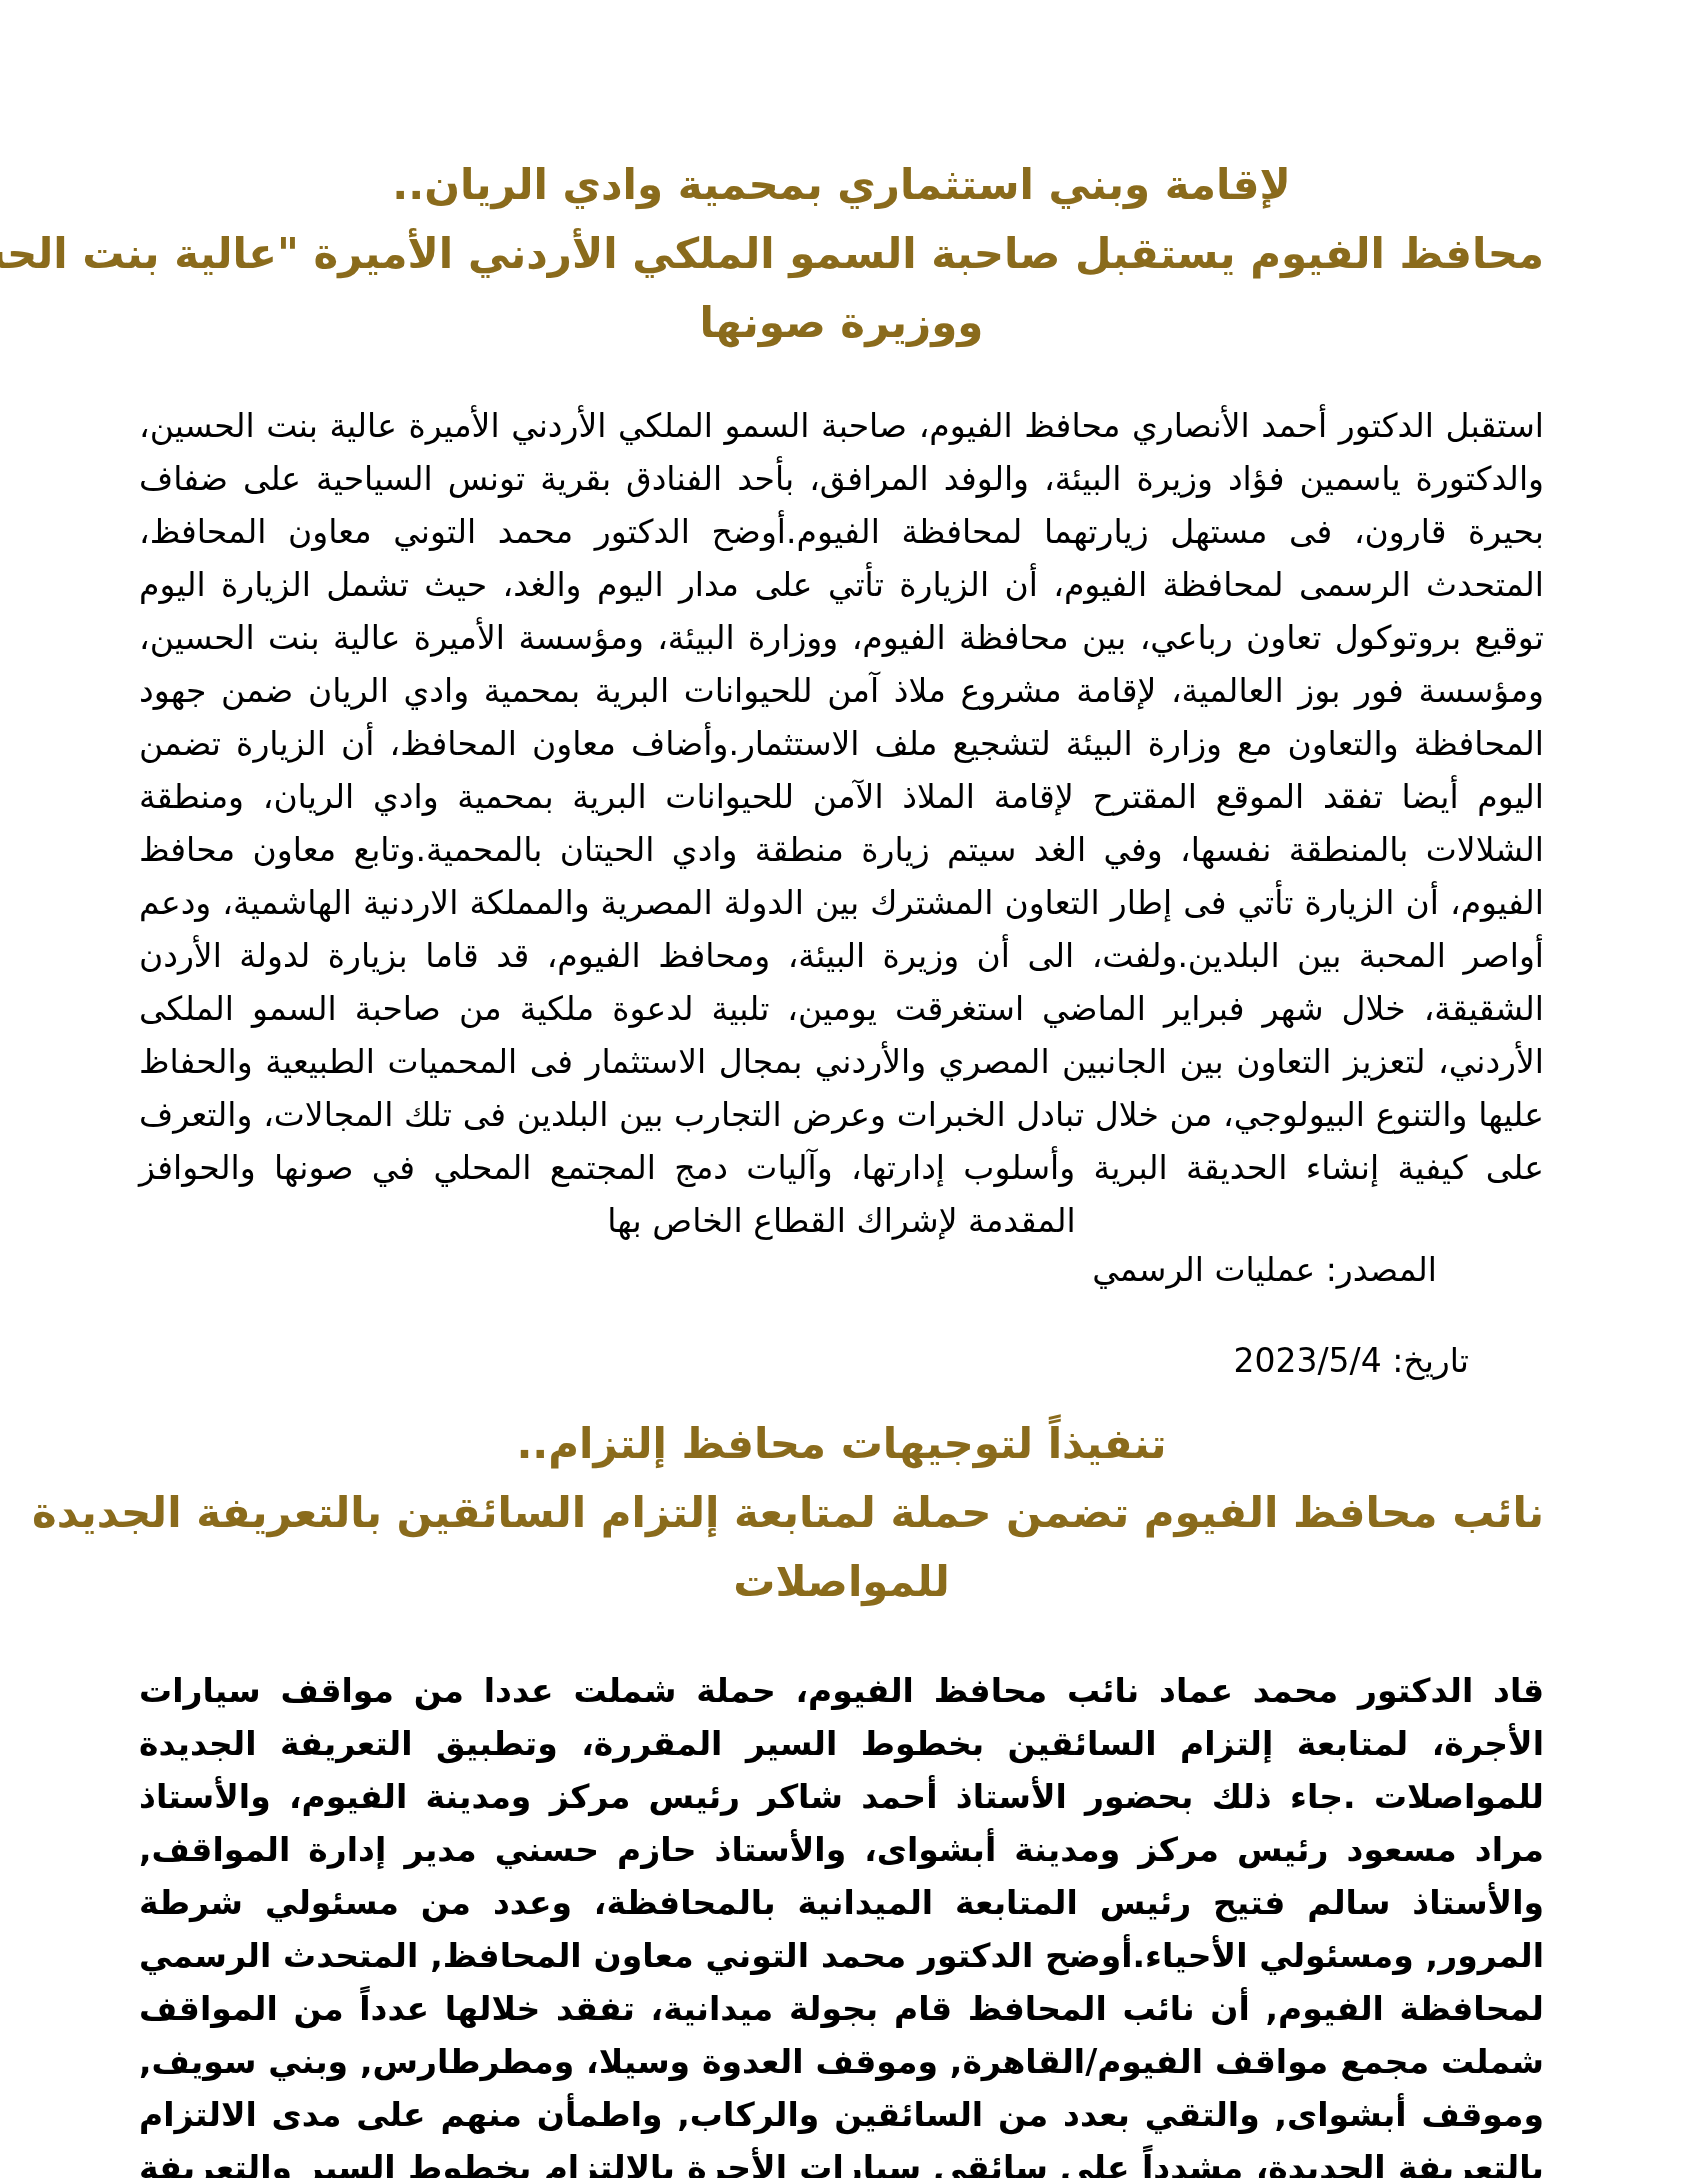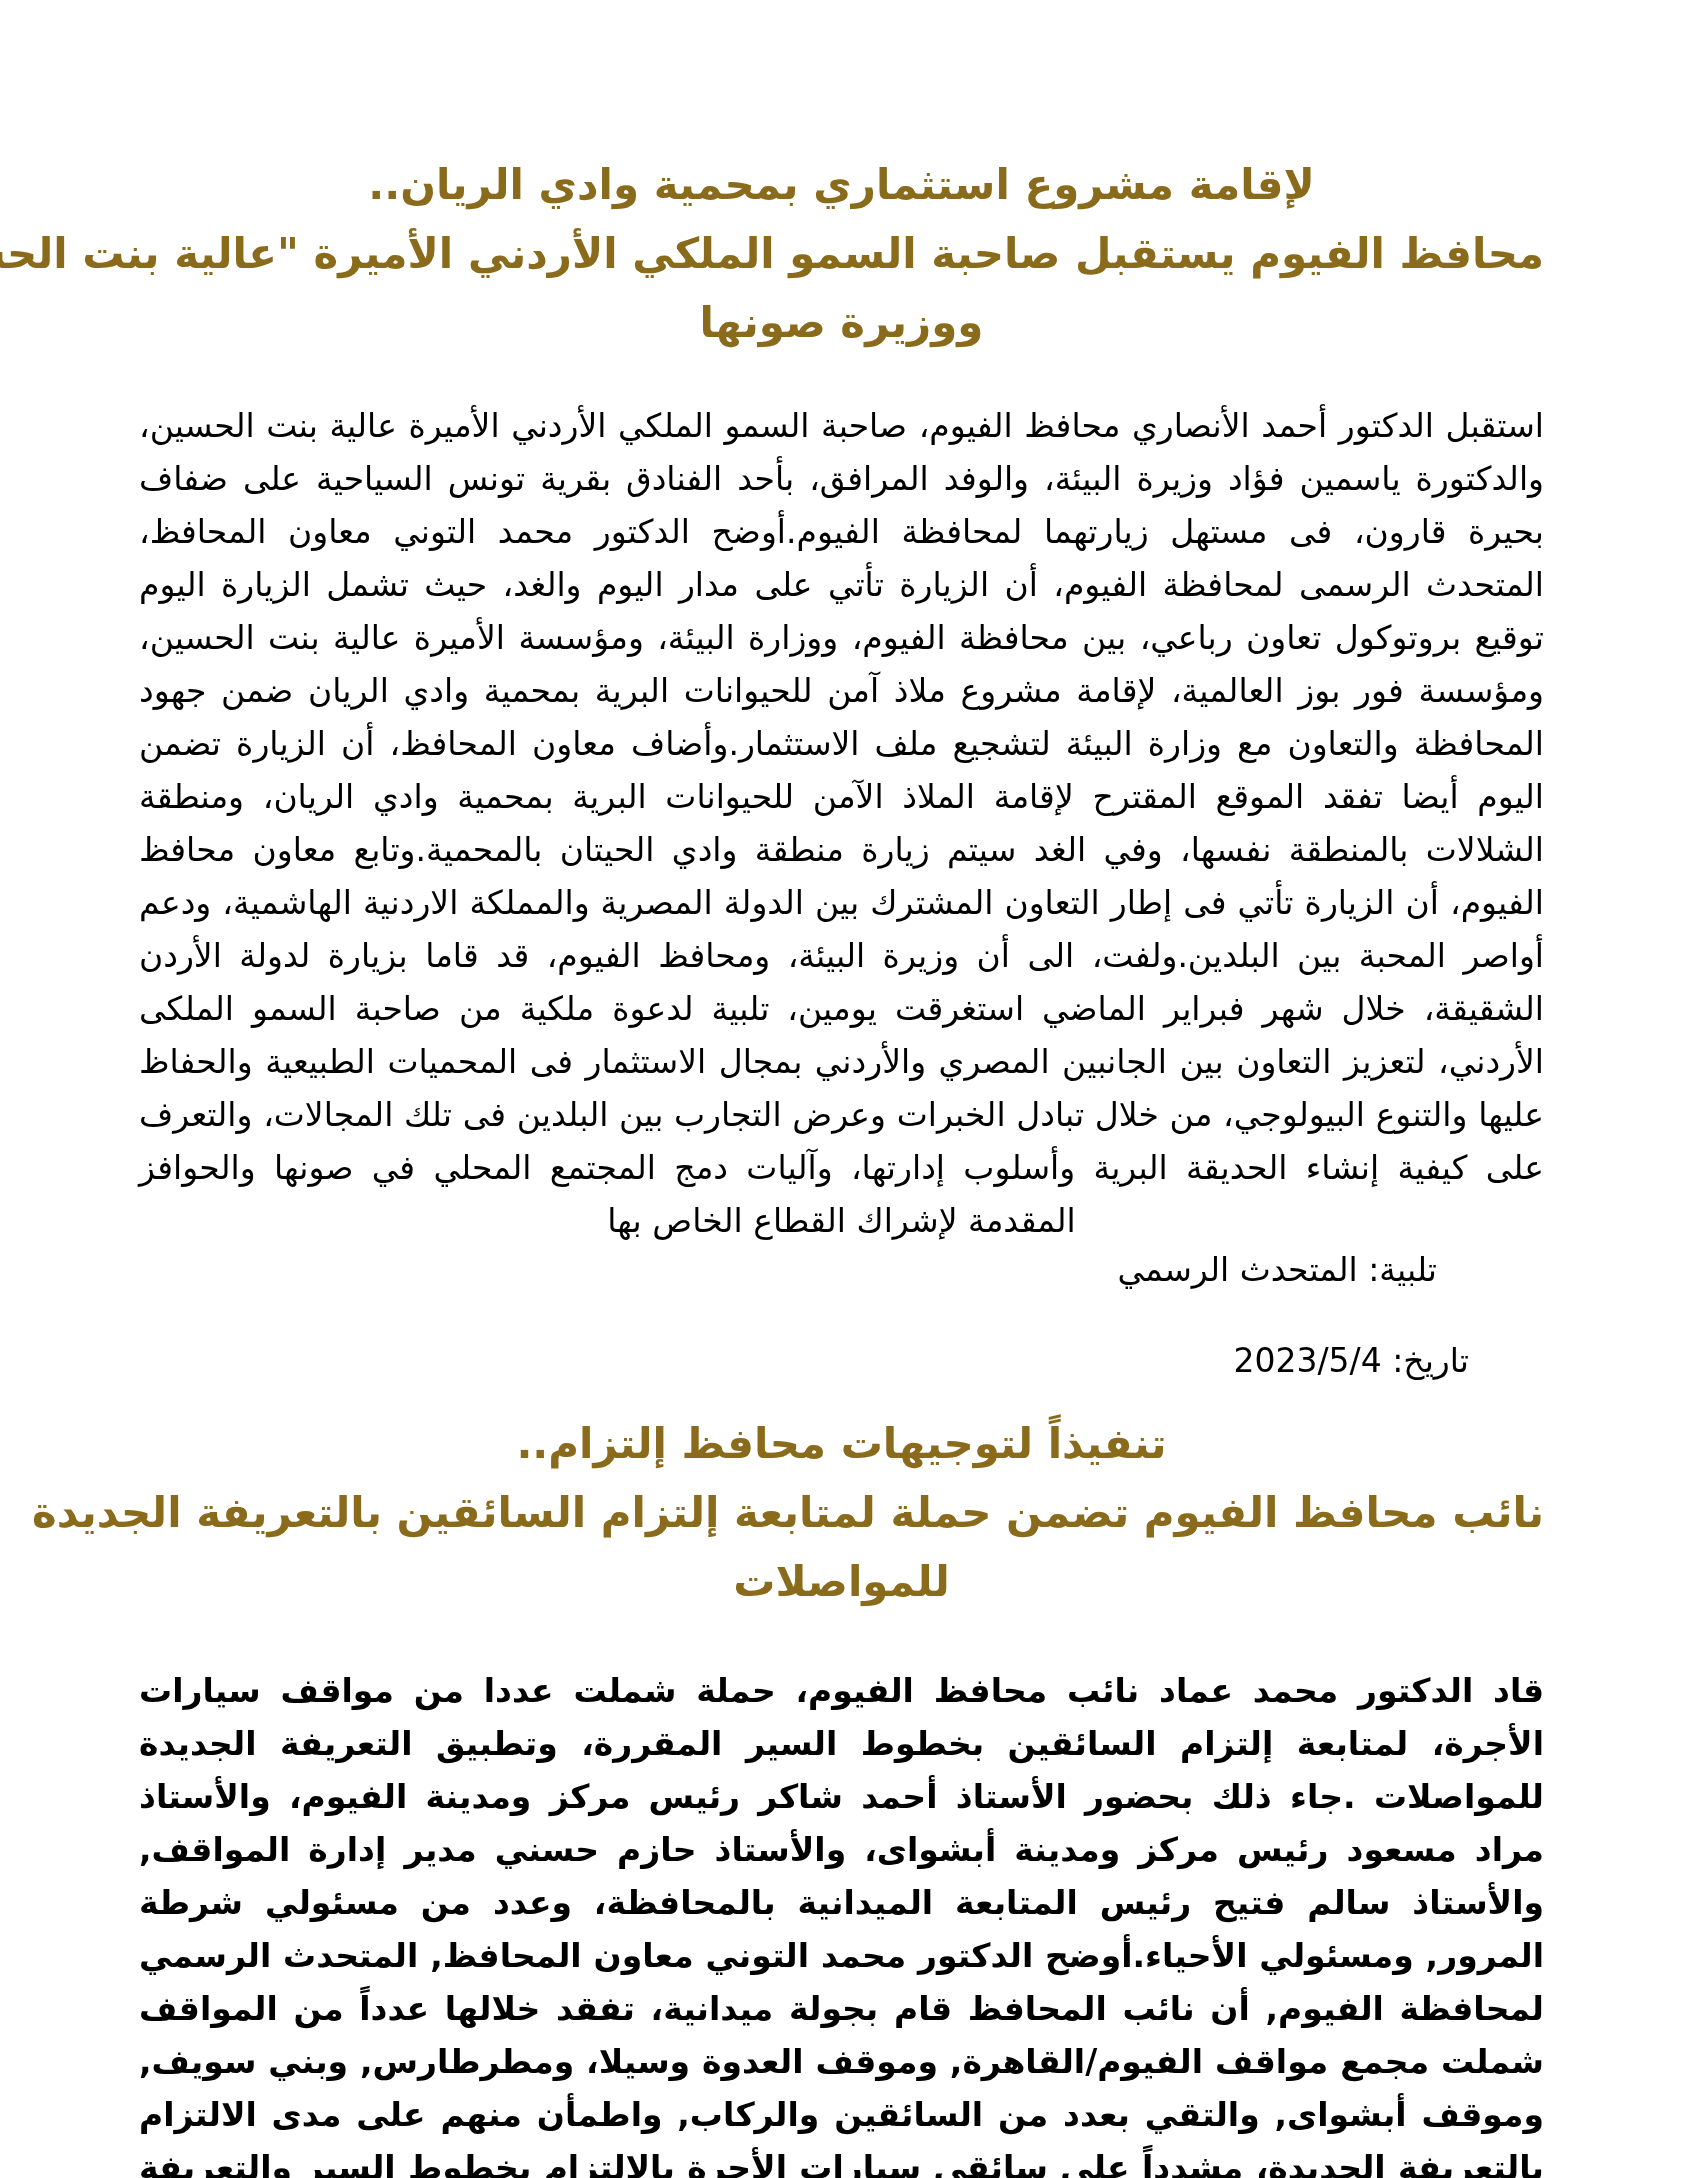--- a/index.html
+++ b/index.html
@@ -48,28 +48,28 @@
   .date-line   { margin-top: 46px; padding-right: 75px; }
   .article-2 .headline { margin-top: 26px; margin-bottom: 48px; }
 </style>
 </head>
 <body>
 
 <div class="page">
 
   <section class="article article-1">
     <h1 class="headline">
-      <div class="headline-line">لإقامة مشروع استثماري بمحمية وادي الريان..</div>
+      <div class="headline-line">لإقامة وبني استثماري بمحمية وادي الريان..</div>
       <div class="headline-line">محافظ الفيوم يستقبل صاحبة السمو الملكي الأردني الأميرة "عالية بنت الحسين"</div>
       <div class="headline-line">ووزيرة صونها</div>
     </h1>
 
     <p class="body-text center-last">استقبل الدكتور أحمد الأنصاري محافظ الفيوم، صاحبة السمو الملكي الأردني الأميرة عالية بنت الحسين، والدكتورة ياسمين فؤاد وزيرة البيئة، والوفد المرافق، بأحد الفنادق بقرية تونس السياحية على ضفاف بحيرة قارون، فى مستهل زيارتهما لمحافظة الفيوم.أوضح الدكتور محمد التوني معاون المحافظ، المتحدث الرسمى لمحافظة الفيوم، أن الزيارة تأتي على مدار اليوم والغد، حيث تشمل الزيارة اليوم توقيع بروتوكول تعاون رباعي، بين محافظة الفيوم، ووزارة البيئة، ومؤسسة الأميرة عالية بنت الحسين، ومؤسسة فور بوز العالمية، لإقامة مشروع ملاذ آمن للحيوانات البرية بمحمية وادي الريان ضمن جهود المحافظة والتعاون مع وزارة البيئة لتشجيع ملف الاستثمار.وأضاف معاون المحافظ، أن الزيارة تضمن اليوم أيضا تفقد الموقع المقترح لإقامة الملاذ الآمن للحيوانات البرية بمحمية وادي الريان، ومنطقة الشلالات بالمنطقة نفسها، وفي الغد سيتم زيارة منطقة وادي الحيتان بالمحمية.وتابع معاون محافظ الفيوم، أن الزيارة تأتي فى إطار التعاون المشترك بين الدولة المصرية والمملكة الاردنية الهاشمية، ودعم أواصر المحبة بين البلدين.ولفت، الى أن وزيرة البيئة، ومحافظ الفيوم، قد قاما بزيارة لدولة الأردن الشقيقة، خلال شهر فبراير الماضي استغرقت يومين، تلبية لدعوة ملكية من صاحبة السمو الملكى الأردني، لتعزيز التعاون بين الجانبين المصري والأردني بمجال الاستثمار فى المحميات الطبيعية والحفاظ عليها والتنوع البيولوجي، من خلال تبادل الخبرات وعرض التجارب بين البلدين فى تلك المجالات، والتعرف على كيفية إنشاء الحديقة البرية وأسلوب إدارتها، وآليات دمج المجتمع المحلي في صونها والحوافز المقدمة لإشراك القطاع الخاص بها</p>
 
-    <div class="meta-line source-line">تلبية: المتحدث الرسمي</div>
+    <div class="meta-line source-line">المصدر: عمليات الرسمي</div>
 
     <div class="meta-line date-line">تاريخ: 2023/5/4</div>
   </section>
 
   <section class="article article-2">
     <h1 class="headline">
       <div class="headline-line">تنفيذاً لتوجيهات محافظ إلتزام..</div>
       <div class="headline-line">نائب محافظ الفيوم تضمن حملة لمتابعة إلتزام السائقين بالتعريفة الجديدة</div>
       <div class="headline-line">للمواصلات</div>
     </h1>

